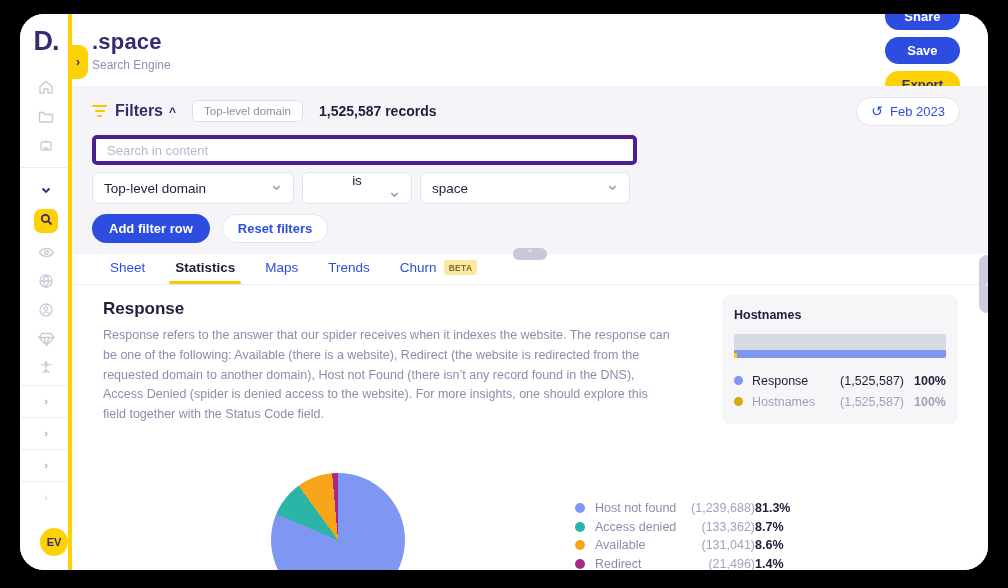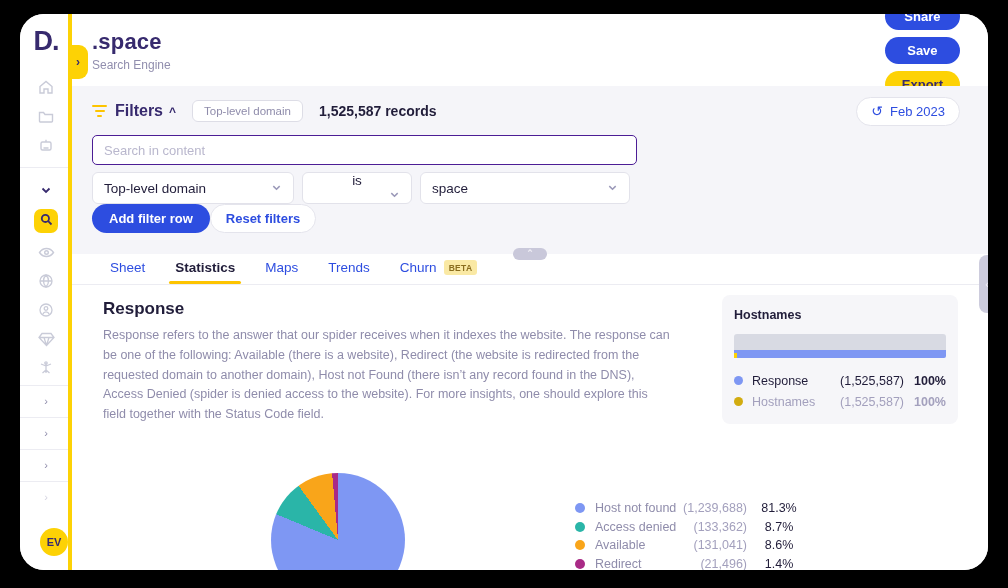--- a/index.html
+++ b/index.html
@@ -49,29 +49,29 @@
   .funnel span { height:2.5px; background:#fdc400; border-radius:2px; display:block; }
   .funnel .f1{width:15px;} .funnel .f2{width:10px; margin-left:2.5px;} .funnel .f3{width:5px; margin-left:5px;}
   .filters-title { font-size:16px; font-weight:bold; color:#372a6e; }
   .filters-caret { color:#372a6e; font-size:12px; font-weight:bold; margin-left:6px; margin-top:2px; }
   .filter-tag { margin-left:16px; background:#fff; border:1px solid #dddde6; border-radius:6px; padding:4px 11px; font-size:11.5px; color:#8f8cab; }
   .records { margin-left:16px; font-size:14px; font-weight:bold; color:#211d3a; }
   .date-pill { margin-left:auto; background:#fff; border:1px solid #e4e4ec; border-radius:16px; height:29px; display:flex; align-items:center; gap:7px; padding:0 14px; color:#2d4de0; font-size:13px; cursor:pointer; }
   .date-pill .clock { font-size:14px; line-height:1; }
 
   .search-row { margin-top:9px; }
-  .search-input { width:545px; height:30px; border:1px solid #4c1d95; border-radius:5px; background:#fff; padding:0 11px; font-size:13px; font-family:inherit; color:#211d3a; }
+  .search-input { width:545px; height:30px; border:4px solid #4c1d95; border-radius:5px; background:#fff; padding:0 11px; font-size:13px; font-family:inherit; color:#211d3a; }
   .search-input::placeholder { color:#b9b7cd; }
 
   .selects-row { margin-top:7px; display:flex; gap:8px; }
   .select { background:#fff; border:1px solid #e2e2ea; border-radius:6px; height:32px; display:flex; align-items:center; padding:0 11px; font-size:13.5px; color:#211d3a; cursor:pointer; }
   .select .chev-down { margin-left:auto; color:#9a98b8; }
   .select.w1{width:202px;} .select.w2{width:110px;flex-direction:column;} .select.w3{width:210px;}
 
-  .filter-btns { display:flex; gap:0; }
+  .filter-btns { margin-top:10px; display:flex; gap:12px; }
   .btn-add { background:#2d4de0; color:#fff; border:none; border-radius:16px; height:29px; padding:0 17px; font-size:13px; font-weight:bold; font-family:inherit; cursor:pointer; }
   .btn-reset { background:#fff; color:#2d4de0; border:1px solid #e4e4ec; border-radius:16px; height:29px; padding:0 15px; font-size:13px; font-weight:bold; font-family:inherit; cursor:pointer; }
 
   .collapse-pill { position:absolute; left:50%; bottom:-6px; transform:translateX(-50%); width:34px; height:12px; background:#c9c8da; border-radius:7px; display:flex; align-items:center; justify-content:center; z-index:5; cursor:pointer; }
   .collapse-pill span { color:#efeef5; font-size:9px; font-weight:bold; line-height:0; margin-top:-2px; }
 
   
   .tabs-row { background:#fff; border-bottom:1px solid #ececf2; display:flex; gap:30px; padding:0 0 0 38px; flex:0 0 31px; align-items:flex-end; }
   .tab { font-size:13.5px; color:#2d4de0; padding-bottom:9px; position:relative; cursor:pointer; display:flex; align-items:center; gap:7px; }
   .tab.active { color:#211d3a; font-weight:bold; }
@@ -98,21 +98,21 @@
   .hl-row .pct { width:42px; text-align:right; font-weight:bold; color:#211d3a; }
   .hl-row.muted .lbl, .hl-row.muted .val, .hl-row.muted .pct { color:#a3a0bd; }
 
   .chart-row { display:flex; align-items:flex-start; margin-top:48px; }
   .pie { width:134px; height:134px; border-radius:50%; margin-left:168px; flex:0 0 134px; }
   .pie-legend { margin-left:170px; margin-top:26px; width:228px; }
   .pl-row { display:flex; align-items:center; font-size:12.5px; height:18.5px; }
   .pl-row .dot { width:10px; height:10px; border-radius:50%; margin-right:10px; flex:0 0 10px; }
   .pl-row .lbl { color:#8f8cab; }
   .pl-row .val { margin-left:auto; color:#a3a0bd; }
-  .pl-row .pct { width:48px; text-align:center; font-weight:normal; color:#211d3a;margin-left:8px; }
+  .pl-row .pct { width:48px; text-align:left; font-weight:bold; color:#211d3a; }
 
   .edge-handle { position:absolute; right:-7px; top:241px; width:16px; height:58px; background:#cdccdd; border-radius:8px; z-index:40; display:flex; align-items:center; justify-content:center; color:#f3f2f8; font-size:11px; cursor:pointer; }
 </style>
 </head>
 <body>
 
 <div class="window">
 
   <div class="sidebar">
     <div class="yellow-rail"></div>

